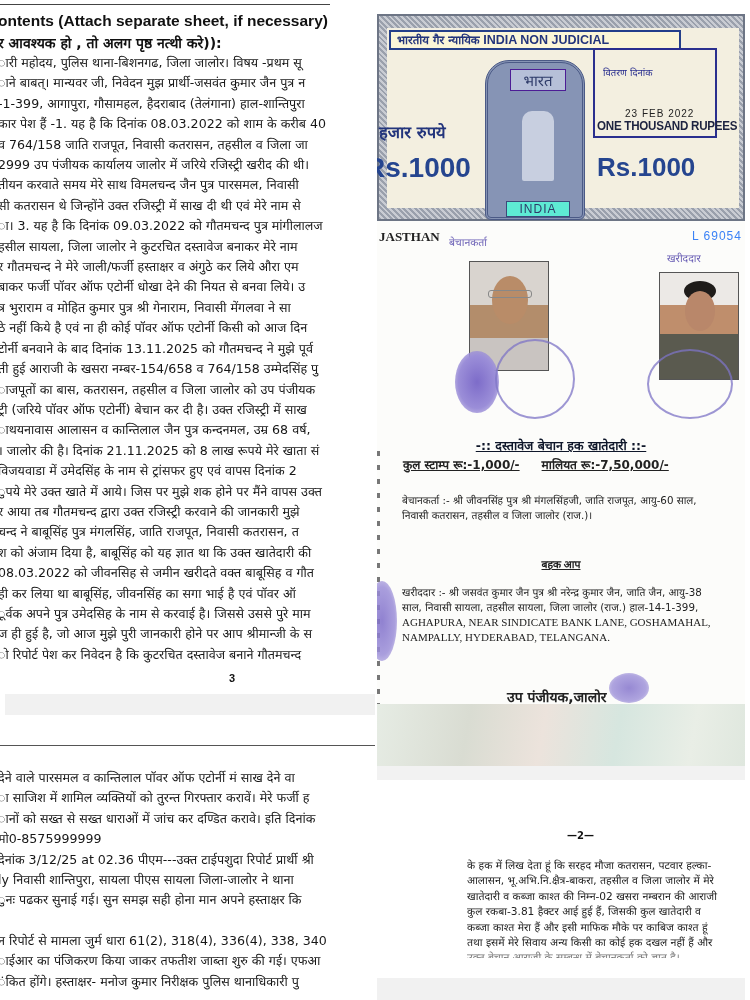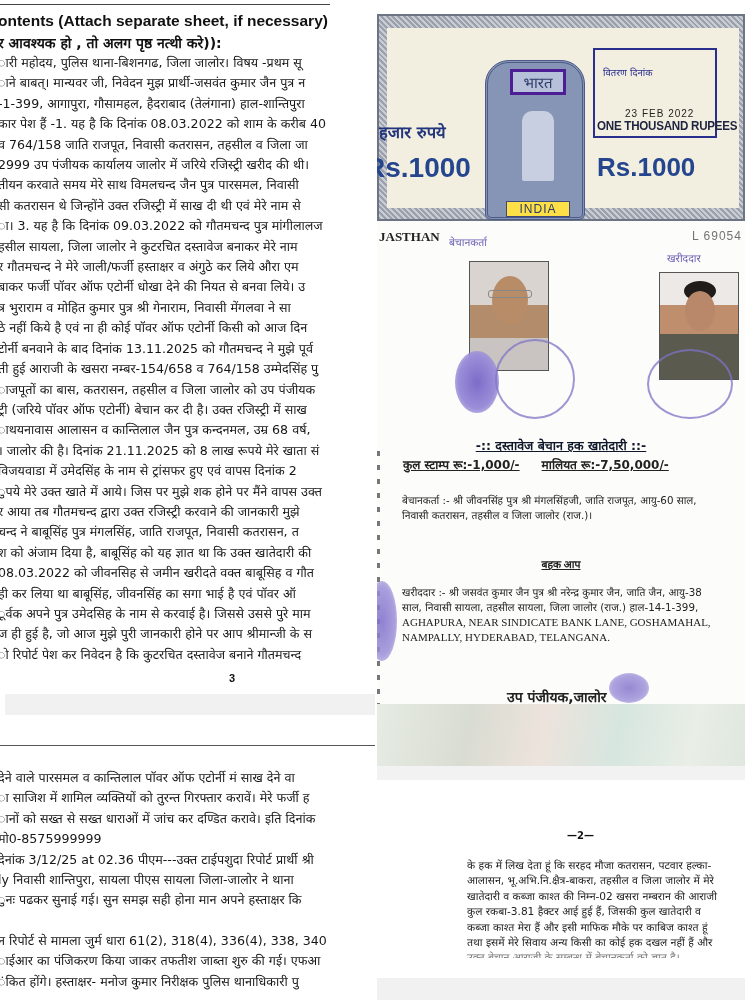--- a/index.html
+++ b/index.html
@@ -23,34 +23,34 @@
   
   .right { position: absolute; left: 377px; top: 14px; width: 368px; height: 752px; overflow: hidden; background: #fafaf6; }
   .stamp { position: absolute; left: 0; top: 0; width: 368px; height: 207px;
            background: repeating-linear-gradient(45deg, #9aa0ac 0 2px, #c9ccd3 2px 4px); border: 2px solid #6d7585; }
   .stamp-inner { position: absolute; left: 8px; top: 12px; width: 352px; height: 180px; background: #f3efe0; }
   .stamp-banner { position: absolute; left: 10px; top: 14px; width: 292px; height: 20px; background: #fbf6d8;
                   border: 2px solid #243f8a; font-size: 12.5px; font-weight: bold; color: #23357c; line-height: 16px; padding-left: 6px; white-space: nowrap; }
   .stamp-banner .hi { font-family: "DejaVu Sans", sans-serif; font-size: 11.5px; }
   .emblem { position: absolute; left: 106px; top: 44px; width: 100px; height: 160px; background: #8694b5;
             border: 3px double #4b5a86; border-radius: 24px 24px 6px 6px; }
-  .emblem-title { position: absolute; left: 22px; top: 6px; width: 56px; text-align: center; font-family: "DejaVu Sans", sans-serif; font-size: 15px; color: #2e3b69; background:#b6c0d8; border:3px solid #4c1d95; }
+  .emblem-title { position: absolute; left: 22px; top: 6px; width: 56px; text-align: center; font-family: "DejaVu Sans", sans-serif; font-size: 15px; color: #2e3b69; background:#b6c0d8; border:1px solid #4c1d95; }
   .emblem-lions { position: absolute; left: 34px; top: 48px; width: 32px; height: 70px; background: #c8cfe0; border-radius: 10px 10px 2px 2px; }
-  .emblem-foot { position: absolute; left: 18px; top: 138px; width: 64px; text-align: center; font-size: 12px; color: #2e3b69; background:#fde047; border:1px solid #3c4a79; letter-spacing: 1px; }
+  .emblem-foot { position: absolute; left: 18px; top: 138px; width: 64px; text-align: center; font-size: 12px; color: #2e3b69; background:#5eead4; border:1px solid #3c4a79; letter-spacing: 1px; }
   .hazar { position: absolute; left: 0; top: 104px; font-family: "DejaVu Sans", sans-serif; font-size: 16.5px; font-weight: bold; color: #23357c; white-space: nowrap; }
   .rs-left { position: absolute; left: -14px; top: 136px; font-size: 28px; font-weight: bold; color: #25458f; }
   .rs-right { position: absolute; left: 218px; top: 136px; font-size: 26px; font-weight: bold; color: #25458f; }
   .seal-box { position: absolute; left: 214px; top: 32px; width: 124px; height: 90px; border: 2px solid #2a2f8e; padding-left: 8px; }
   .seal-l1 { position: absolute; left: 8px; top: 16px; font-family: "DejaVu Sans", sans-serif; font-size: 9.5px; color: #2a2f8e; }
   .seal-date { position: absolute; left: 30px; top: 58px; font-size: 10px; color: #222; letter-spacing: 1px; }
   .one-thousand { position: absolute; left: 218px; top: 102px; font-size: 13.5px; font-weight: bold; color: #1d2340; transform: scaleX(0.86); transform-origin: left; white-space: nowrap; letter-spacing: -0.3px; }
 
   .paper { position: absolute; left: 0; top: 207px; width: 368px; height: 501px; background: #fcfcfa; }
   .jasthan { position: absolute; left: 2px; top: 8px; font-family: "Liberation Serif", serif; font-weight: bold; font-size: 13px; color: #222; }
-  .serial { position: absolute; left: 315px; top: 8px; font-size: 12px; color: #737373; letter-spacing: 1px; white-space: nowrap; }
+  .serial { position: absolute; left: 315px; top: 8px; font-size: 12px; color: #3b82f6; letter-spacing: 1px; white-space: nowrap; }
   .sig-lbl { position: absolute; font-family: "DejaVu Sans", sans-serif; font-size: 10.5px; color: #6a5fb5; }
   .photo { position: absolute; border: 1px solid #555; overflow: hidden; }
   .photo-1 { left: 92px; top: 40px; width: 80px; height: 110px; background: linear-gradient(#d9d4cf 0 40%, #b38d6b 40% 70%, #c9c4c1 70%); }
   .photo-2 { left: 282px; top: 51px; width: 80px; height: 108px; background: linear-gradient(#ece9e6 0 30%, #bf8e6c 30% 58%, #5a5a4f 58%); }
   .head { position: absolute; border-radius: 50%; }
   .thumb { position: absolute; border-radius: 50%; background: radial-gradient(#7d6cc9, #9b8ed8 60%, rgba(155,142,216,0.2)); }
   .seal-circle { position: absolute; border: 2px solid #7e74c5; border-radius: 50%; opacity: 0.75; }
 
   .deed-shri { position: absolute; left: 0; width: 368px; top: 196px; text-align: center; font-family: "DejaVu Sans", sans-serif; font-size: 13px; font-weight: bold; color: #222; }
   .deed-title { position: absolute; left: 0; width: 368px; top: 216px; text-align: center; font-family: "DejaVu Sans", sans-serif; font-size: 12.5px; font-weight: bold; color: #0f172a; text-decoration: underline; }
@@ -134,20 +134,24 @@
     <div class="fir-gap"></div>
     <div class="fir-line">न रिपोर्ट से मामला जुर्म धारा 61(2), 318(4), 336(4), 338, 340</div>
     <div class="fir-line">ाईआर का पंजिकरण किया जाकर तफतीश जाब्ता शुरु की गई। एफआ</div>
     <div class="fir-line">ंकित होंगे। हस्ताक्षर- मनोज कुमार निरीक्षक पुलिस थानाधिकारी पु</div>
   </div>
 </div>
 
 <div class="right">
   <div class="stamp">
     <div class="stamp-inner"></div>
+    <div class="stamp-banner">
+      <span class="hi">भारतीय गैर न्यायिक</span>
+      <span>INDIA NON JUDICIAL</span>
+    </div>
     <div class="hazar">हजार रुपये</div>
     <div class="rs-left">Rs.1000</div>
     <div class="emblem">
       <div class="emblem-title">भारत</div>
       <div class="emblem-lions"></div>
       <div class="emblem-foot">INDIA</div>
     </div>
     <div class="seal-box">
       <div class="seal-l1">वितरण दिनांक</div>
       <div class="seal-date">23 FEB 2022</div>

